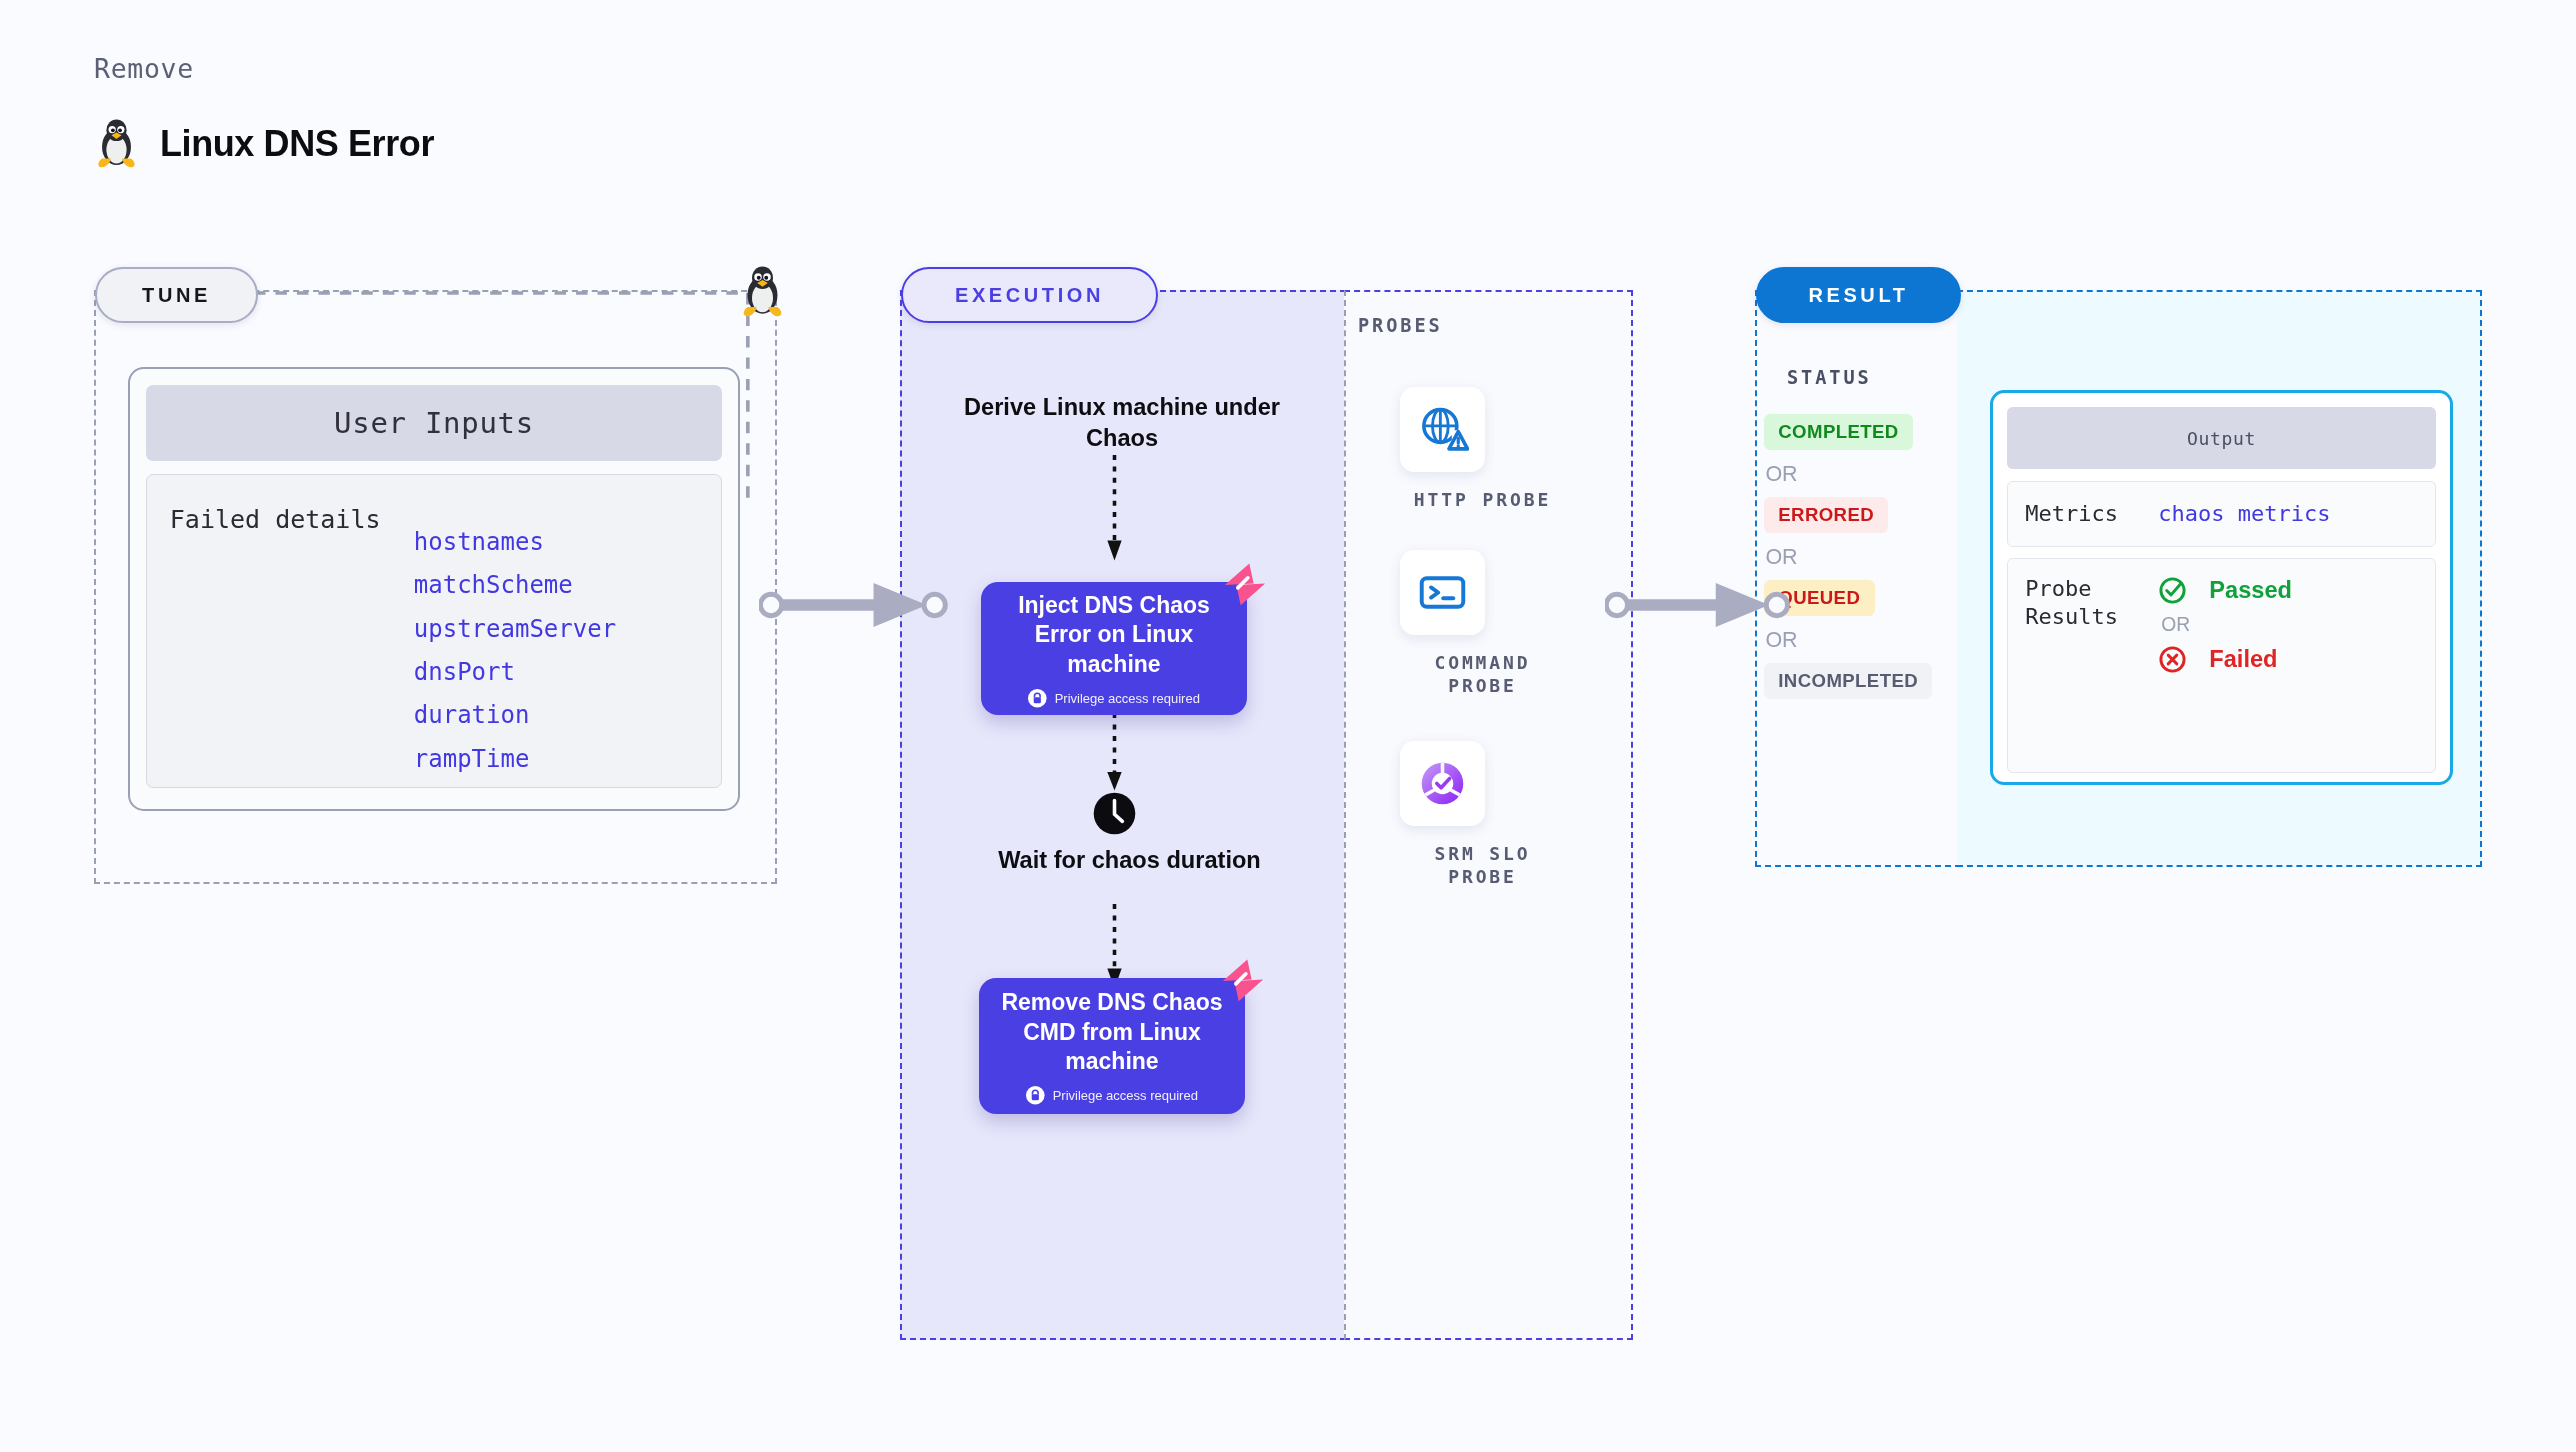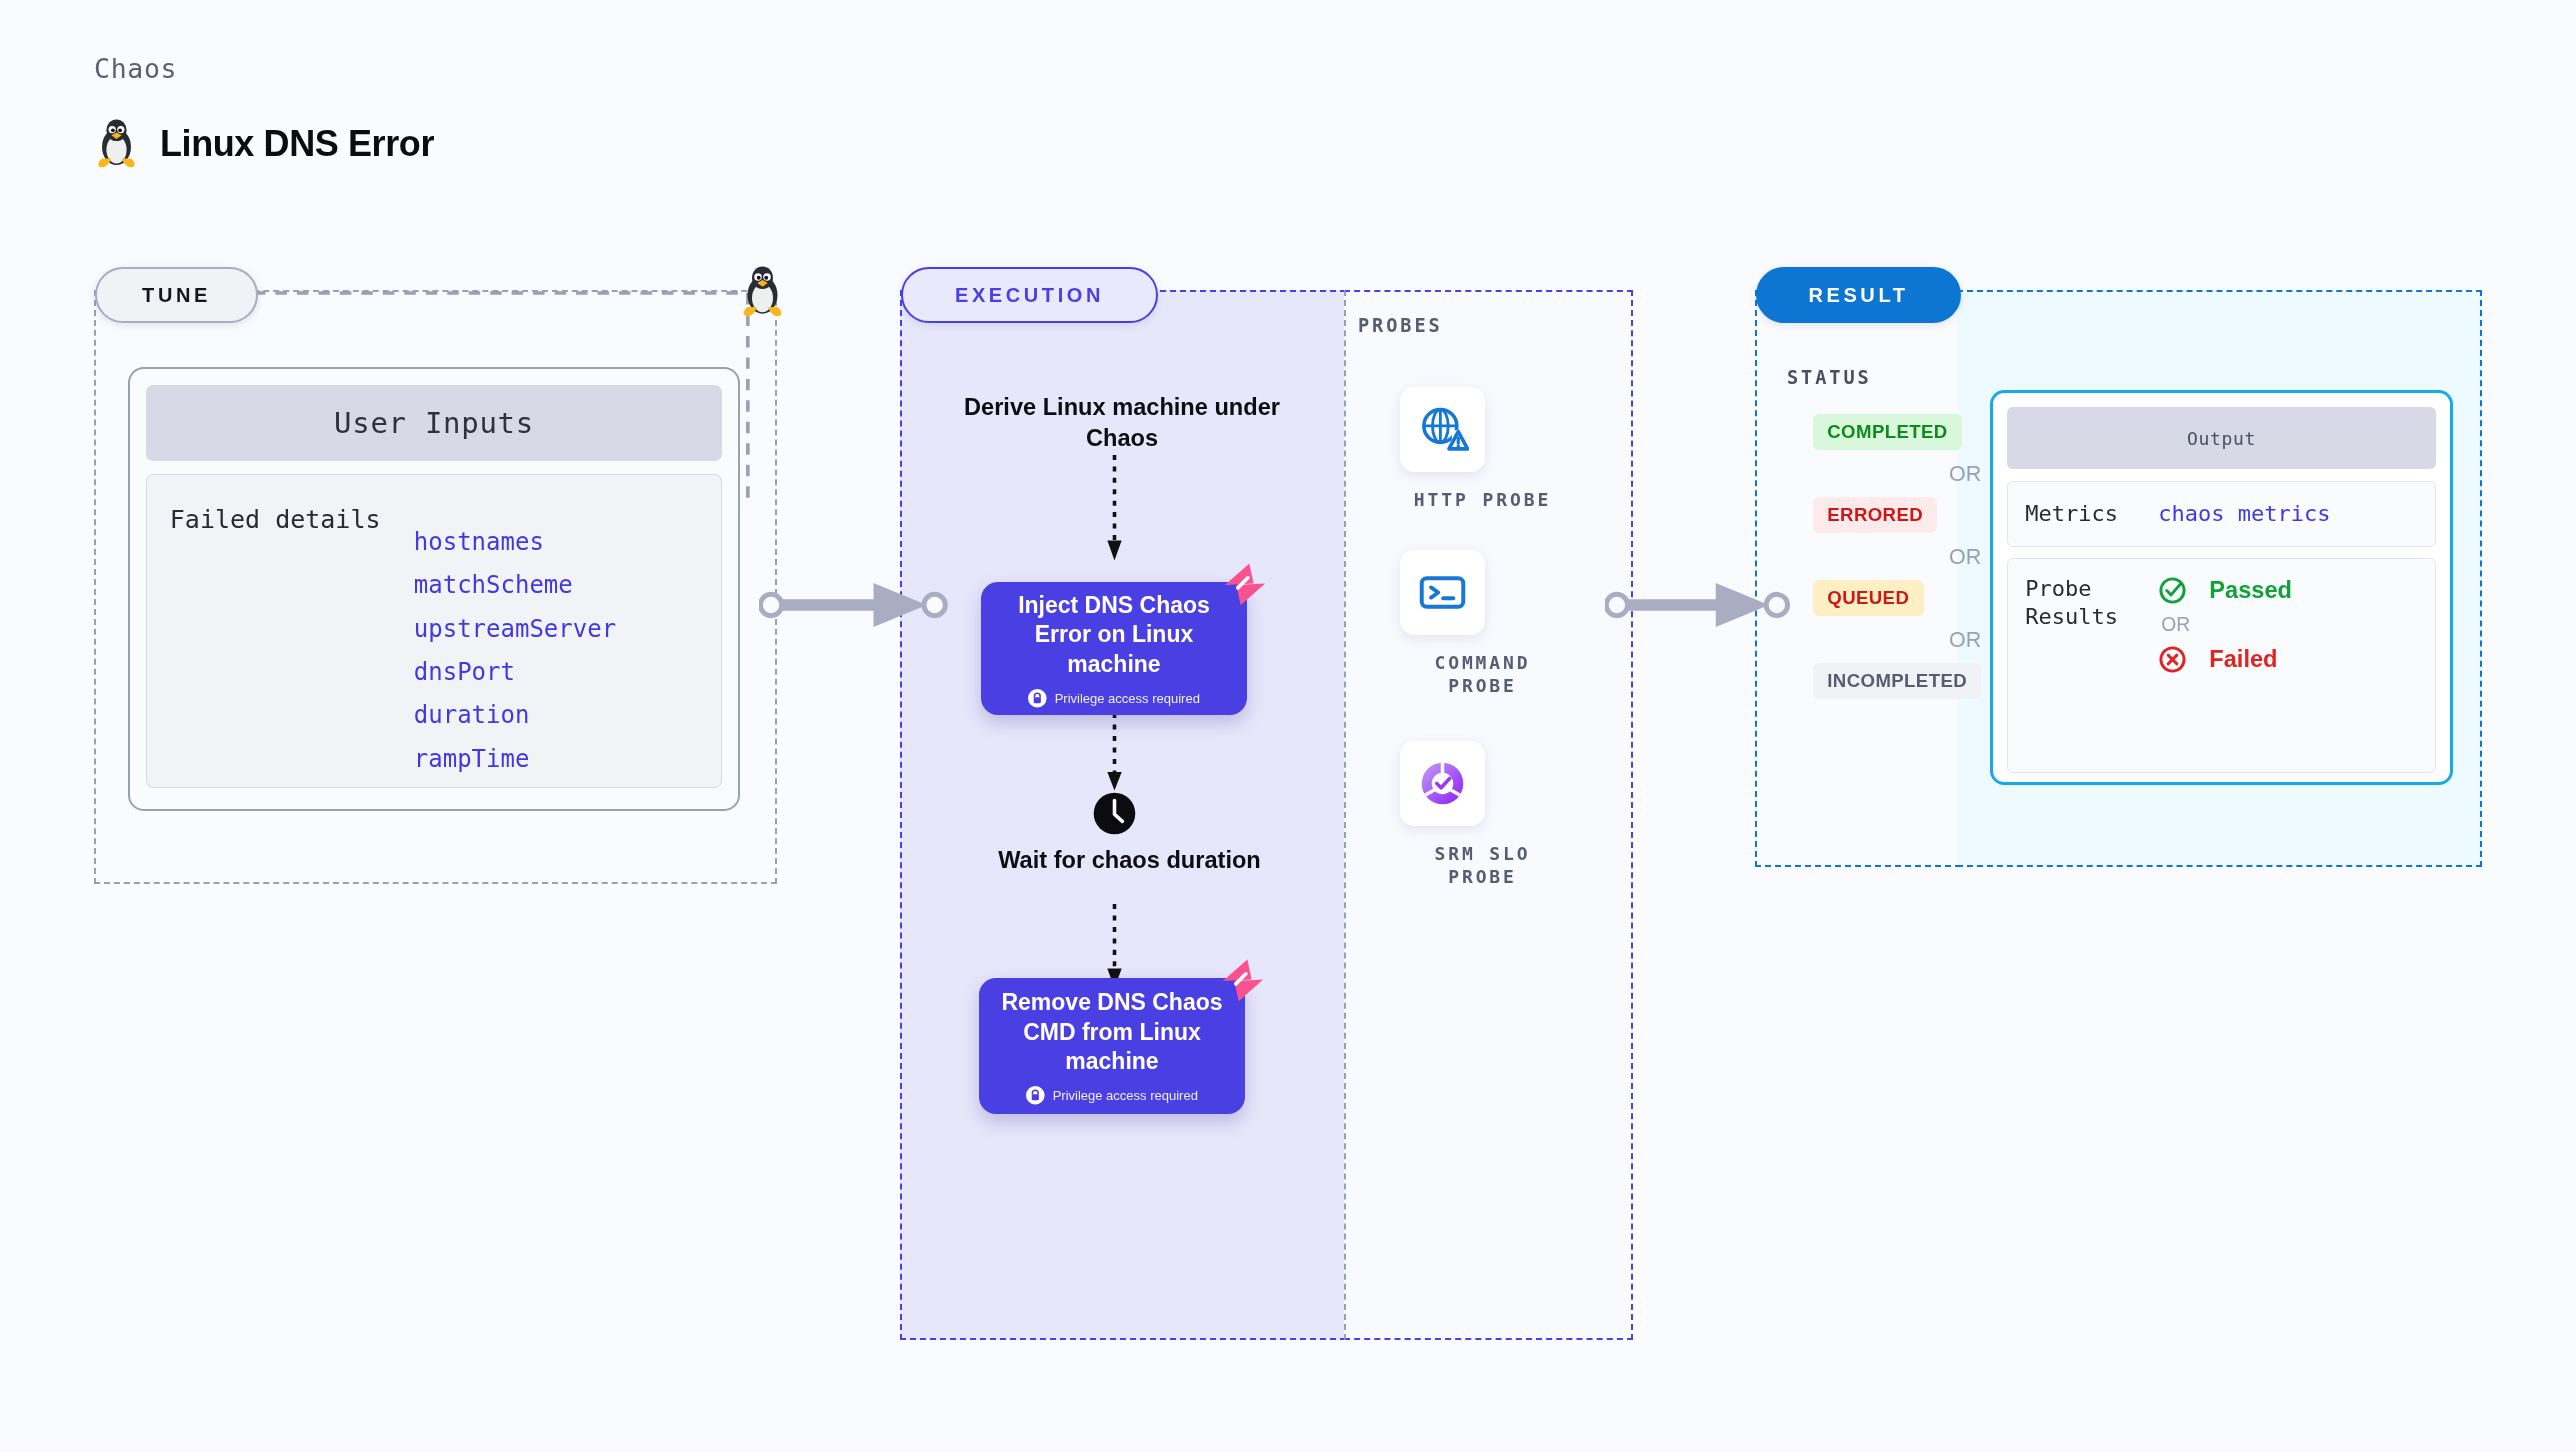--- a/index.html
+++ b/index.html
@@ -167,21 +167,21 @@
   #probe-0{left:1400px;top:387px;}
   #probe-1{left:1400px;top:550px;}
   #probe-2{left:1400px;top:741px;}
 
   
   #status-label{
     position:absolute;left:1787px;top:367px;
     font-family:"DejaVu Sans Mono","Liberation Mono",monospace;
     font-size:18.6px;font-weight:bold;color:#4a4f63;letter-spacing:2.9px;
   }
-  #status-stack{position:absolute;left:1813px;top:414px;display:flex;flex-direction:column;text-align:right;}
+  #status-stack{position:absolute;left:1764px;top:414px;display:flex;flex-direction:column;}
   .status-badge{
     display:inline-flex;align-items:center;justify-content:center;
     padding:7.2px 14.3px;border-radius:6.4px;align-self:flex-start;
     font-size:18.6px;font-weight:bold;letter-spacing:0.4px;
   }
   .status-or{
     font-size:21.5px;color:#9aa0b4;margin:11.5px 0 10px 1.4px;
     font-family:"Liberation Sans",sans-serif;
   }
 
@@ -215,21 +215,21 @@
   .probe-result{display:flex;align-items:center;gap:22px;font-size:23.6px;font-weight:bold;}
   .probe-result.passed{color:#10a13a;}
   .probe-result.failed{color:#e02424;}
   .probe-or{font-size:19.3px;color:#9aa0b4;margin:8.6px 0 8.6px 2.9px;font-weight:normal;}
 </style>
 </head>
 <body>
 
 <div class="canvas">
 
-  <div id="fault-label">Chaos</div>
+  <div id="fault-label">Remove</div>
   <div id="fault-title-row">
     <span class="tux">
       <svg viewBox="0 0 64 72" width="47" height="52">
         <ellipse cx="32" cy="40" rx="20" ry="25" fill="#2b2b33"></ellipse>
         <ellipse cx="32" cy="44" rx="14" ry="19" fill="#eef0f0"></ellipse>
         <ellipse cx="32" cy="17" rx="14" ry="15" fill="#2b2b33"></ellipse>
         <circle cx="26" cy="16" r="5" fill="#fff"></circle>
           <circle cx="38" cy="16" r="5" fill="#fff"></circle>
         <circle cx="27" cy="17" r="2.6" fill="#14141a"></circle>
           <circle cx="37" cy="17" r="2.6" fill="#14141a"></circle>

